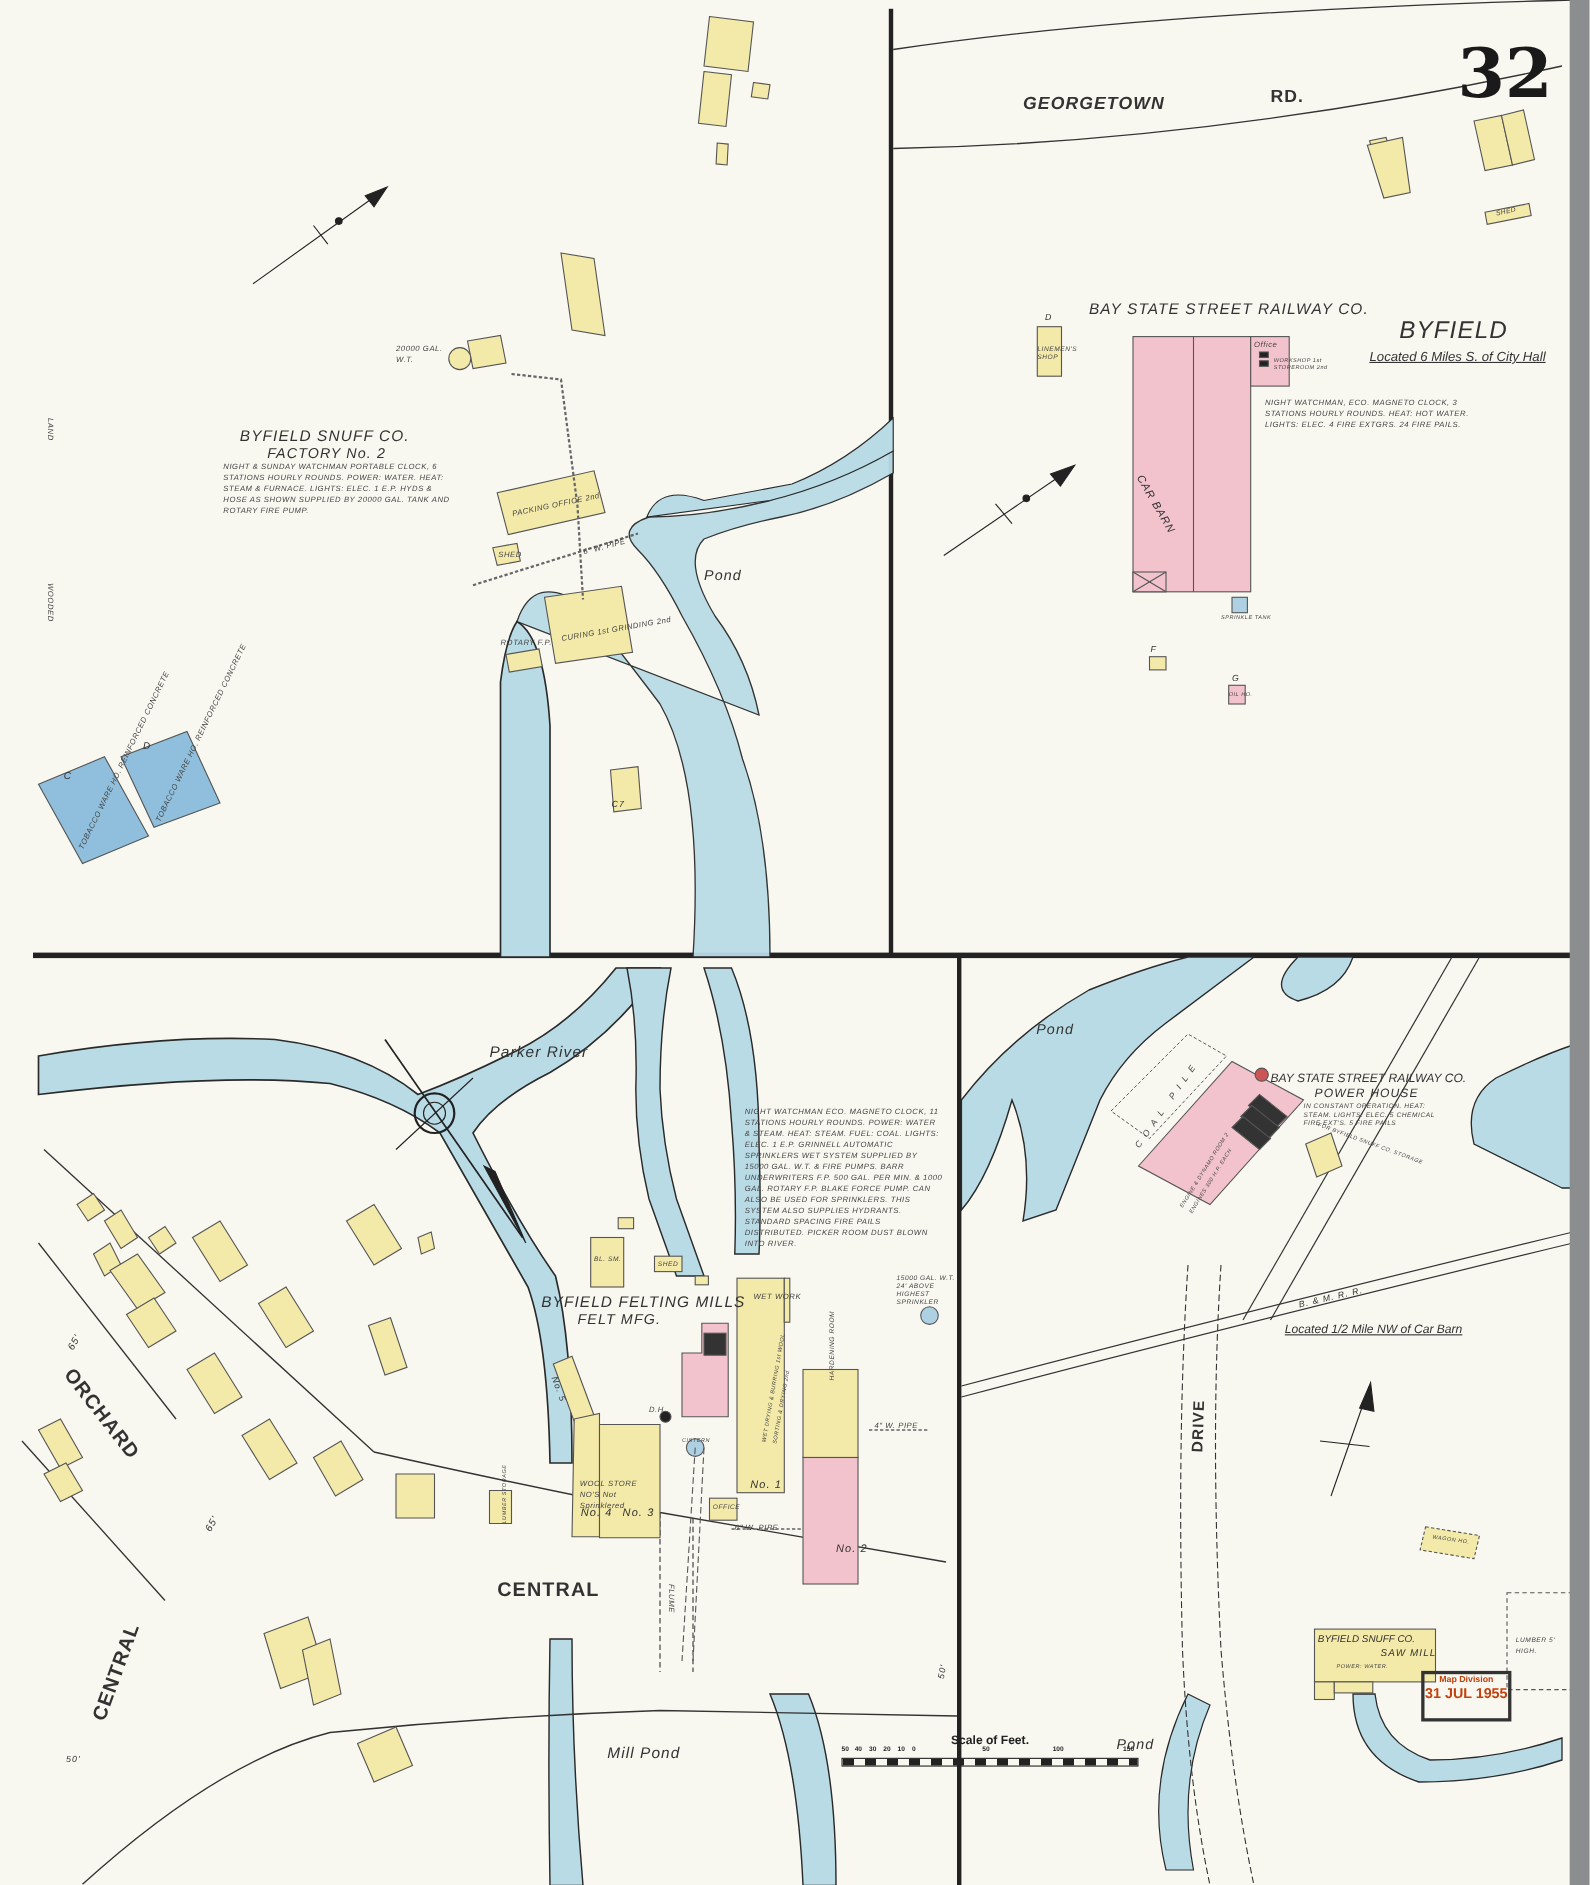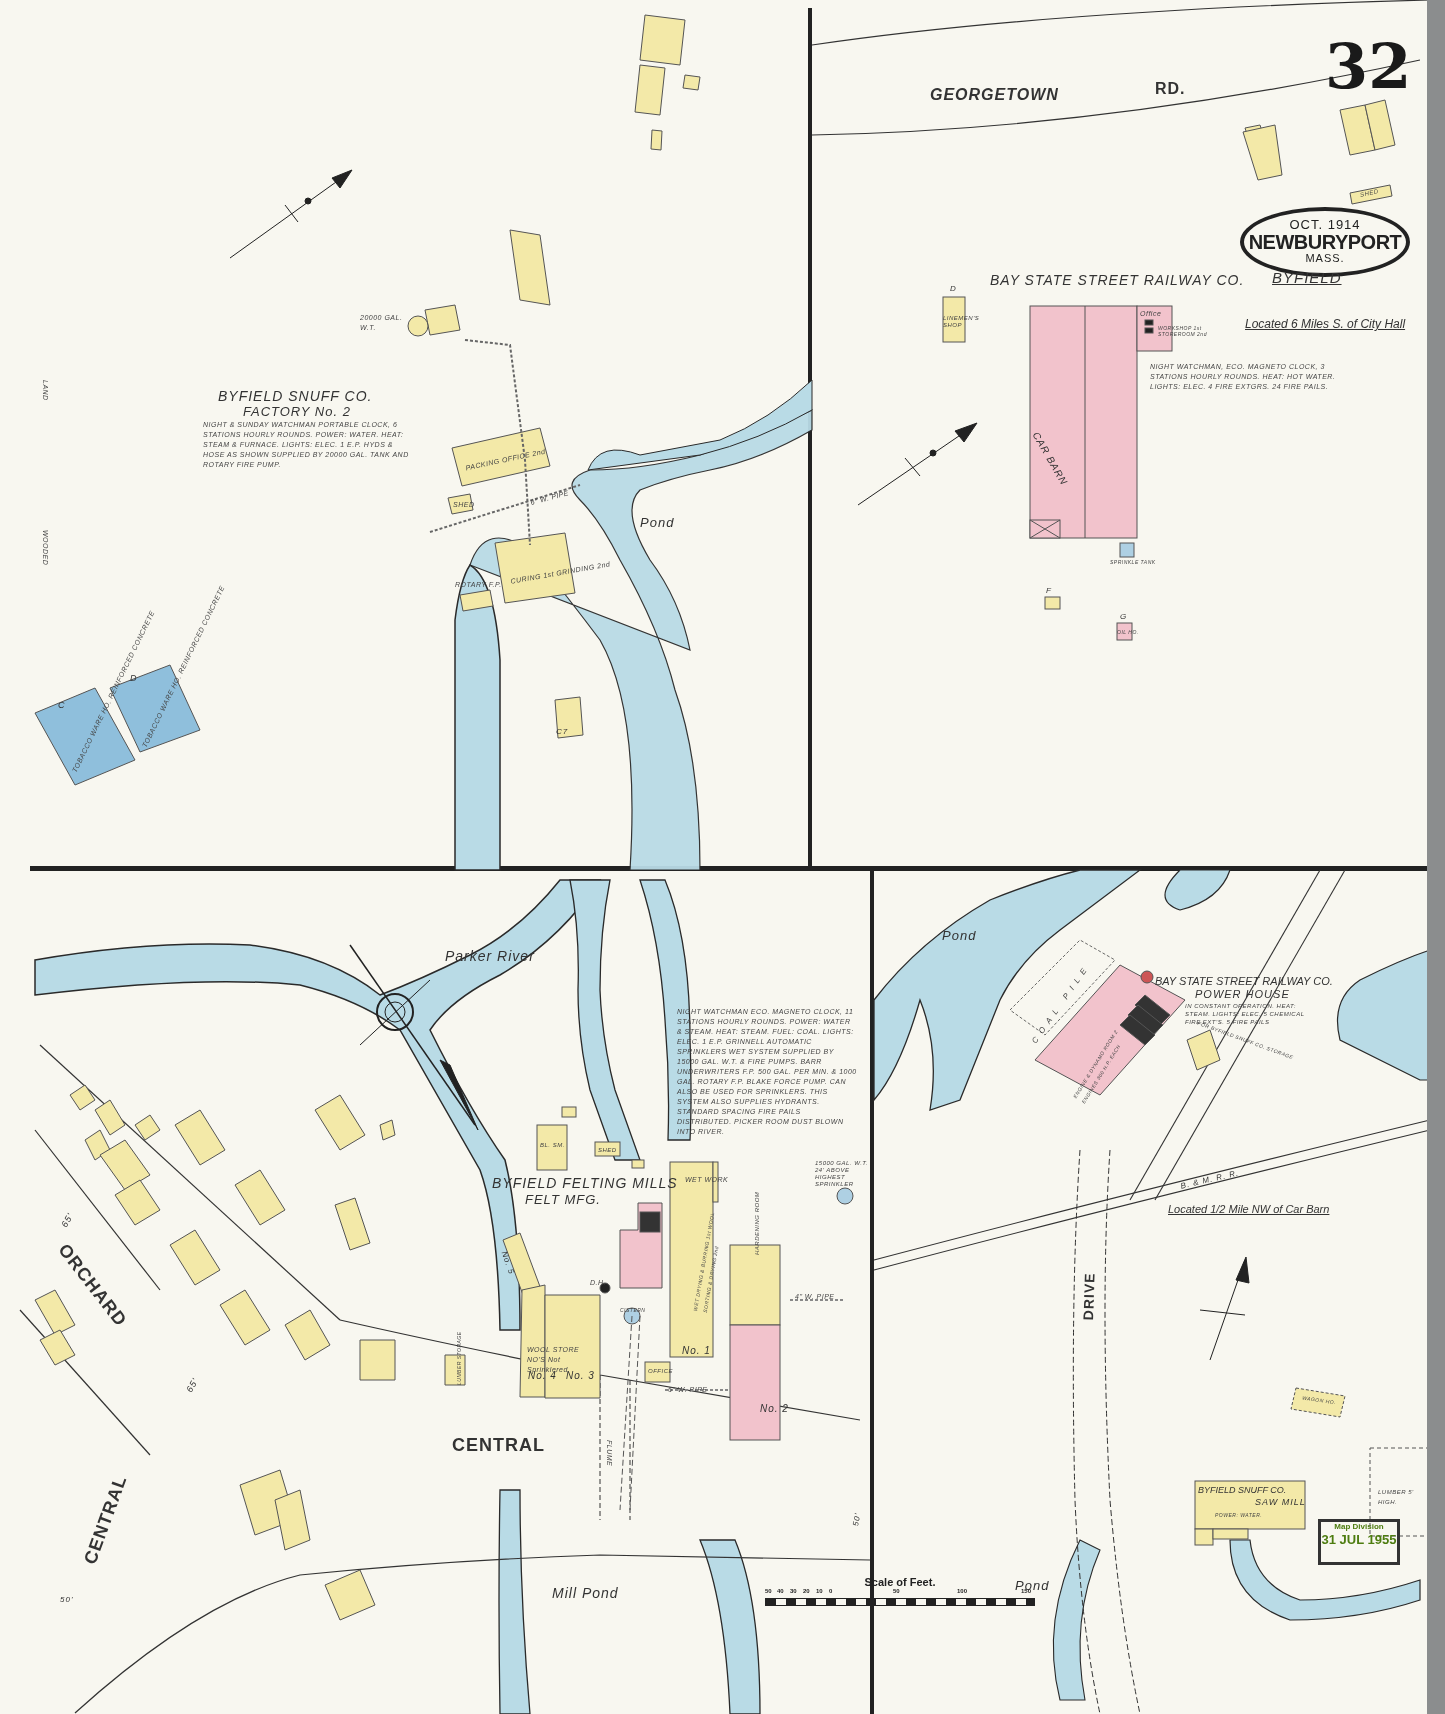--- a/index.html
+++ b/index.html
@@ -8,21 +8,21 @@
   .right-edge { position: absolute; right: 0; top: 0; width: 18px; height: 1714px; background: #8b8d8e; }
   .lbl { position: absolute; white-space: nowrap; font-style: italic; letter-spacing: 1px; color: #333; }
   .street { position: absolute; white-space: nowrap; font-weight: bold; color: #333; letter-spacing: 1px; }
   .note { position: absolute; font-style: italic; font-size: 7px; line-height: 10px; color: #444; letter-spacing: 0.5px; }
   svg.map { position: absolute; left: 0; top: 0; }
   .title-oval { position: absolute; left: 1240px; top: 207px; width: 170px; height: 70px; border: 4px solid #222; border-radius: 50%; box-sizing: border-box; text-align: center; }
   .title-oval .date { font-size: 13px; margin-top: 6px; letter-spacing: 1px; }
   .title-oval .city { font-size: 20px; font-weight: bold; line-height: 20px; letter-spacing: -0.5px; }
   .title-oval .state { font-size: 11px; letter-spacing: 1px; }
   .sheet-num { position: absolute; left: 1325px; top: 30px; font-family: "DejaVu Serif", serif; font-weight: bold; font-size: 62px; color: #1a1a1a; }
-  .stamp { position: absolute; left: 1292px; top: 1519px; width: 82px; height: 46px; border: 3px solid #333; box-sizing: border-box; text-align: center; font-weight: bold; color: #4d7c0f; margin-left: 26px; }
+  .stamp { position: absolute; left: 1292px; top: 1519px; width: 82px; height: 46px; border: 3px solid #333; box-sizing: border-box; text-align: center; font-weight: bold; color: #c2410c; }
   .stamp .s1 { font-size: 8px; line-height: 10px; }
   .stamp .s2 { font-size: 13px; }
   .scale { position: absolute; left: 765px; top: 1576px; width: 270px; font-weight: bold; }
   .scale .title { text-align: center; font-size: 11px; }
   .scale .ticks { position: relative; height: 10px; font-size: 6px; }
   .scale .ticks span { position: absolute; }
   .scale .bar { height: 6px; border: 1px solid #222; background: repeating-linear-gradient(90deg, #222 0 10px, #f8f7f0 10px 20px); }
 </style>
 </head>
 <body>
@@ -199,26 +199,21 @@
       <polygon points="1187,1040 1210,1030 1220,1060 1197,1070" fill="#f3e9a8"></polygon>
       <polygon points="1296,1388 1345,1396 1340,1417 1291,1409" fill="#f3e9a8" stroke-dasharray="3 2"></polygon>
       <rect x="1195" y="1481" width="110" height="48" fill="#f3e9a8"></rect>
       <rect x="1195" y="1529" width="18" height="16" fill="#f3e9a8"></rect>
       <rect x="1213" y="1529" width="35" height="10" fill="#f3e9a8"></rect>
     </g>
     <rect x="1370" y="1448" width="60" height="88" fill="none" stroke="#555" stroke-dasharray="4 3"></rect>
   </svg>
 
   <div class="sheet-num">32</div>
-  <div class="title-oval">
-    <div class="date">OCT. 1914</div>
-    <div class="city">NEWBURYPORT</div>
-    <div class="state">MASS.</div>
-  </div>
-  <div class="lbl" style="left:1272px; top:269px; font-size:15px; text-decoration:underline;">BYFIELD</div>
+  <div class="lbl" style="left:1272px; top:287px; font-size:22px; ">BYFIELD</div>
   <div class="lbl" style="left:1245px; top:317px; font-size:12px; letter-spacing:0; text-decoration:underline;">Located 6 Miles S. of City Hall</div>
 
   <div class="street" style="left:930px; top:86px; font-size:16px;font-style:italic;">GEORGETOWN</div>
   <div class="street" style="left:1155px; top:80px; font-size:16px;">RD.</div>
   <div class="street" style="left:70px; top:1240px; font-size:18px; transform:rotate(52deg); transform-origin:left top;">ORCHARD</div>
   <div class="street" style="left:452px; top:1435px; font-size:18px;">CENTRAL</div>
   <div class="street" style="left:80px; top:1560px; font-size:18px; transform:rotate(-70deg); transform-origin:left top;">CENTRAL</div>
   <div class="street" style="left:1080px; top:1320px; font-size:14px; transform:rotate(-88deg); transform-origin:left top;">DRIVE</div>
   <div class="lbl" style="left:1180px; top:1175px; font-size:8px; transform:rotate(-13deg);">B. &amp; M. R. R.</div>
 

